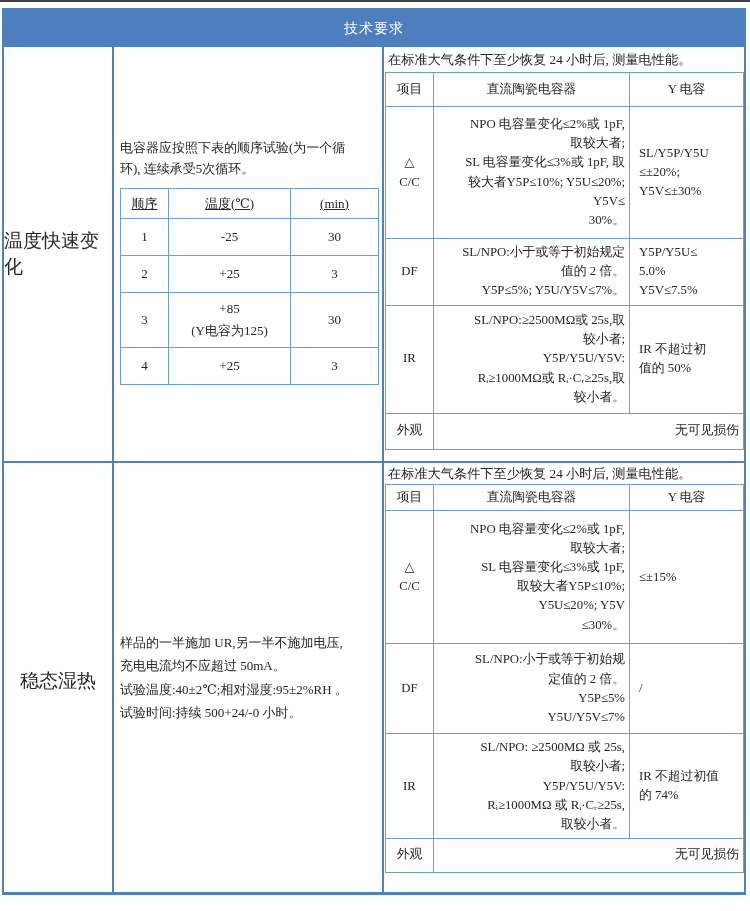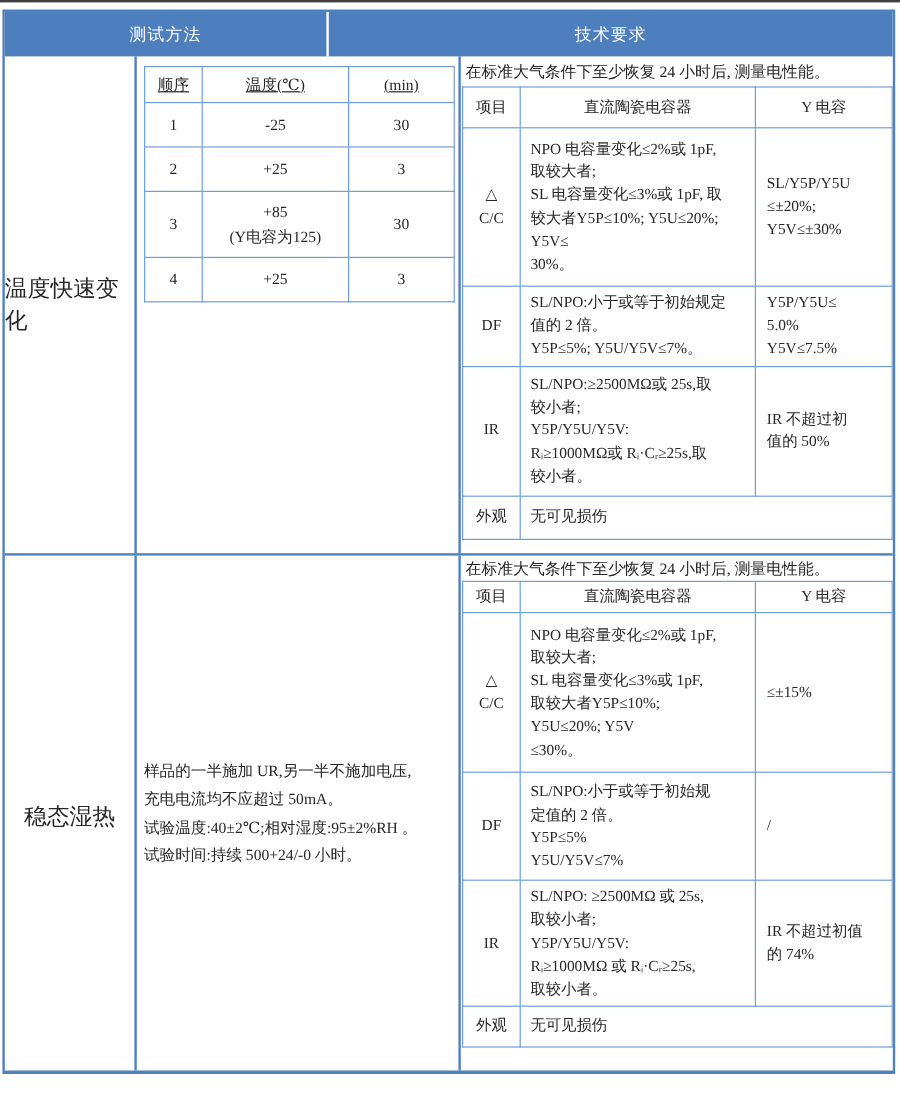--- a/index.html
+++ b/index.html
@@ -57,45 +57,46 @@
   .seq-r-tall { height: 55px; }
   .seq-c1 { width: 48px; } .seq-c2 { width: 122px; } .seq-c3 { width: 88px; }
   
   .req-intro { padding: 4px 2px 3px 4px; font-size: 13.2px; }
   .req-intro-2 { padding: 2px 2px 1px 4px; font-size: 13.2px; }
   
   .req-table { width: 358px; margin-left: 1px; font-size: 12.8px; line-height: 1.5; }
   .req-table th { text-align: center; padding: 3px 2px; }
   .req-c1 { width: 48px; } .req-c2 { width: 196px; } .req-c3 { width: 114px; }
   .req-item { text-align: center; padding: 2px; }
-  .req-dc { text-align: left; padding: 4px 4px 4px 8px; }
+  .req-dc { text-align: right; padding: 4px 4px 4px 8px; }
   .req-y  { text-align: left; padding: 4px 4px 4px 9px; }
   .rh-head1 { height: 34px; } .rh-cc1 { height: 132px; }
   .rh-df1 { height: 62px; } .rh-ir1 { height: 108px; } .rh-app1 { height: 36px; }
   .rh-head2 { height: 24px; } .rh-cc2 { height: 133px; }
   .rh-df2 { height: 90px; } .rh-ir2 { height: 105px; }
   .rh-tv2 { height: 40px; } .rh-app2 { height: 34px; }
   .app-val { vertical-align: top; padding-top: 6px; }
 </style>
 </head>
 <body>
 
 <div class="top-rule"></div>
 
 <div class="doc">
 
   <div class="hdr-row">
-    <div class="hdr-cell hdr-c2">测试方法</div>
     <div class="hdr-cell hdr-c3">技术要求</div>
   </div>
 
   <div class="main-row row1">
     <div class="c-char">温度快速变化</div>
 
     <div class="c-method">
+      <div class="pre method-text-1">电容器应按照下表的顺序试验(为一个循
+环), 连续承受5次循环。</div>
       <table class="seq-table">
         <tbody>
             <tr class="seq-h">
           <th class="seq-c1">顺序</th>
           <th class="seq-c2">温度(℃)</th>
           <th class="seq-c3">(min)</th>
         </tr>
         <tr class="seq-r">
           <td>1</td>
           <td>-25</td>

